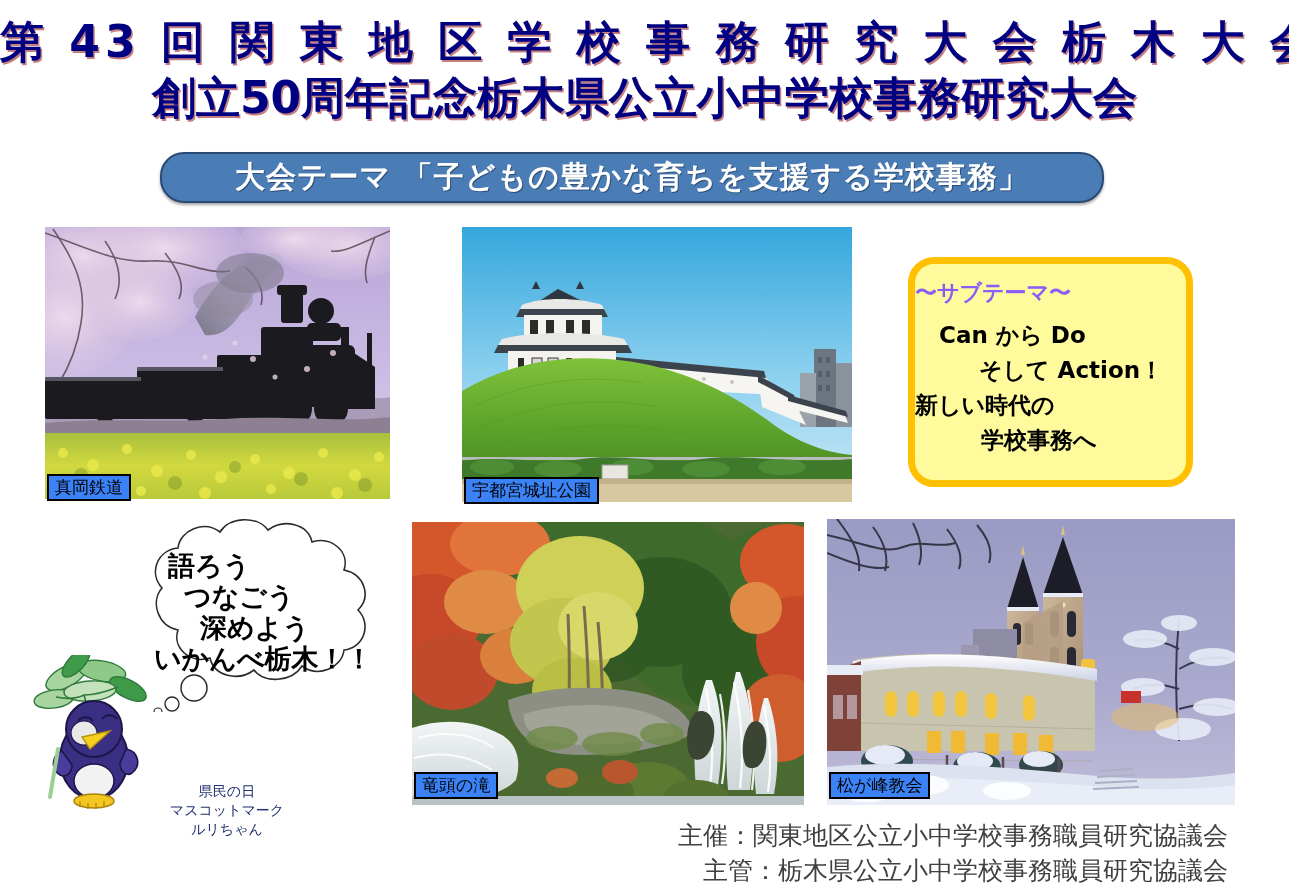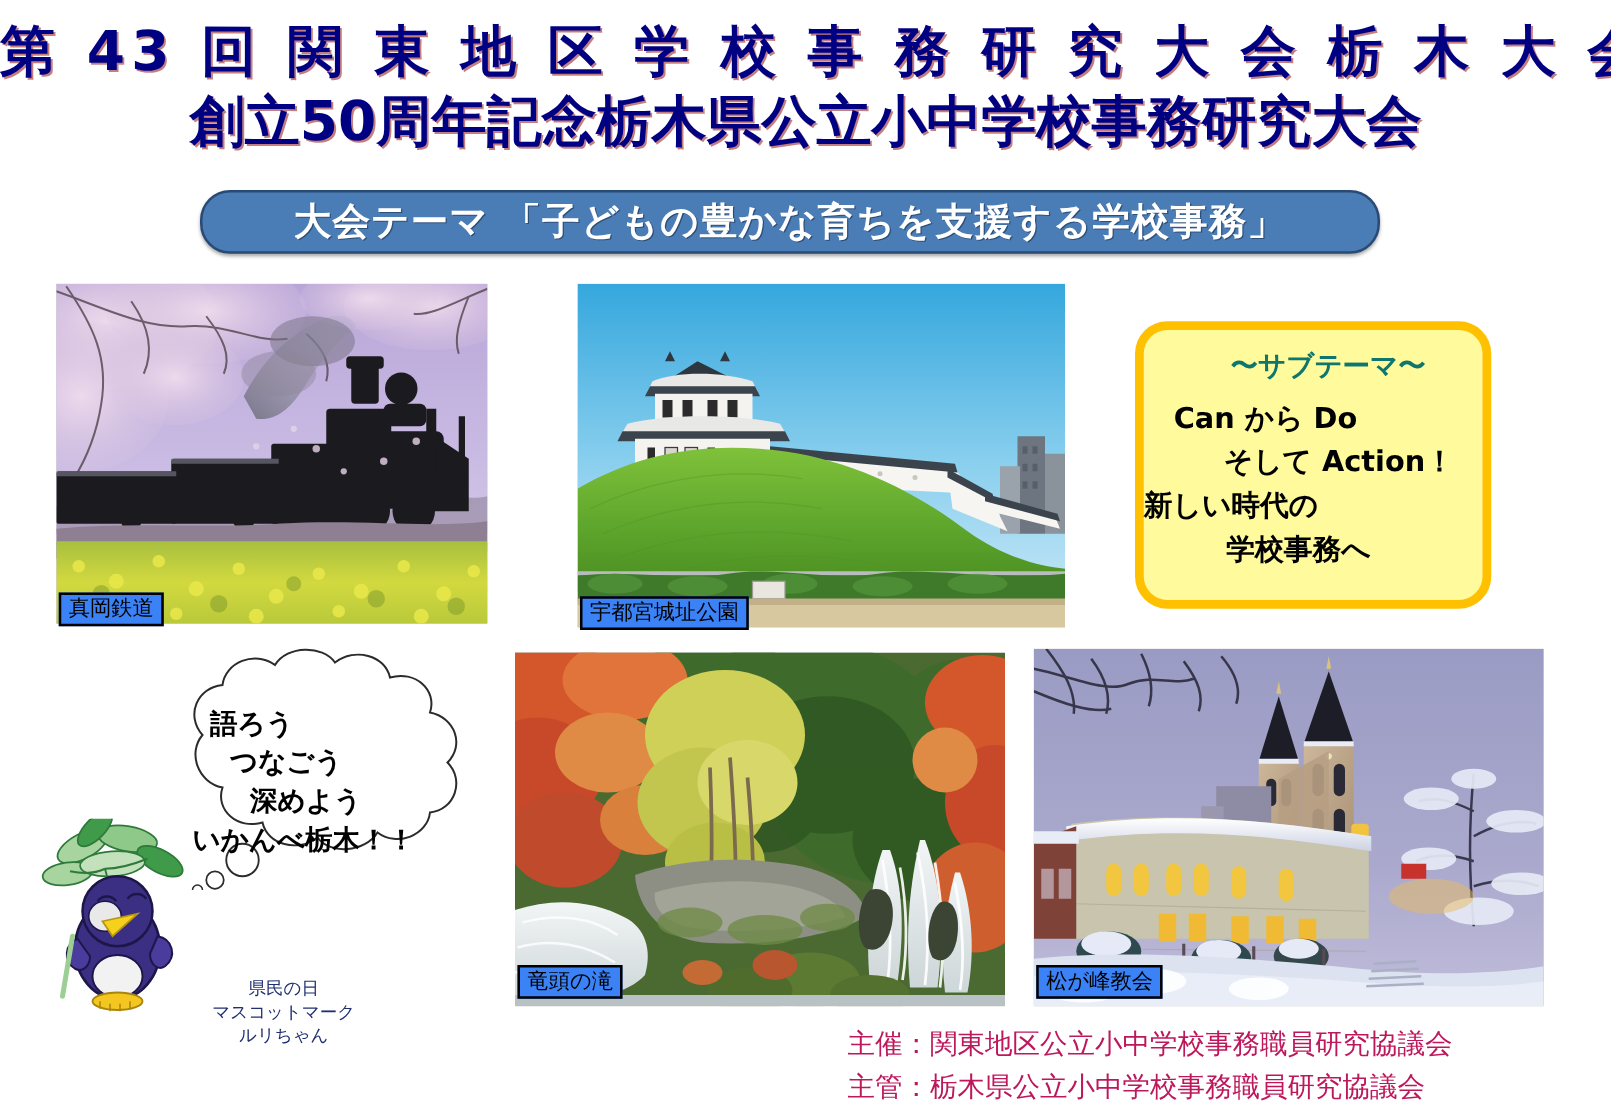--- a/index.html
+++ b/index.html
@@ -59,41 +59,40 @@
 
   
   .subtheme{
     position:absolute;left:908px;top:257px;width:285px;height:230px;
     background:#fffb9c;
     border:7px solid #ffc000;
     border-radius:26px;
     box-sizing:border-box;
   }
   .sub-head{
-    position:absolute;left:0;top:14px;width:100%;text-align:center;
-    font-size:22px;font-weight:700;color:#0f766e;
-    font-family:"DejaVu Sans","Liberation Sans",sans-serif;
-    margin-left:12px;
+    position:absolute;left:0;top:14px;width:100%;
+    font-size:22px;font-weight:700;color:#8b5cf6;
+    font-family:"DejaVu Sans","Liberation Sans",sans-serif;
   }
   .sub-body{
     position:absolute;left:0;top:54px;width:100%;
     font-size:23px;font-weight:700;color:#000;line-height:35px;
     font-family:"DejaVu Sans","Liberation Sans",sans-serif;
   }
   .sub-l1{padding-left:24px;}
   .sub-l2{padding-left:64px;}
   .sub-l3{}
   .sub-l4{padding-left:66px;}
 
   
   .bubble-wrap{position:absolute;left:110px;top:512px;width:290px;height:200px;}
   .bubble-wrap svg{display:block;}
   .bubble-text{
-    position:absolute;left:0;top:52px;width:290px;
-    font-size:22px;line-height:31px;color:#000;
+    position:absolute;left:0;top:38px;width:290px;
+    font-size:27px;line-height:31px;color:#000;
     font-family:"DejaVu Serif","Liberation Serif",serif;font-weight:700;
   }
   .bt1{padding-left:58px;}
   .bt2{padding-left:74px;}
   .bt3{padding-left:90px;}
   .bt4{padding-left:44px;}
 
   
   .mascot{position:absolute;left:32px;top:655px;width:125px;height:155px;}
   .mascot svg{display:block;}
@@ -105,22 +104,23 @@
   }
 
   
   .footer-left{position:absolute;left:64px;top:818px;}
   .footer-left div{
     color:#7b1010;font-size:27px;line-height:35px;white-space:nowrap;
     font-family:"DejaVu Sans","Liberation Sans",sans-serif;
   }
   .footer-right{position:absolute;left:678px;top:818px;}
   .footer-right div{
-    color:#be185d;font-size:22px;line-height:35px;white-space:nowrap;
-    font-family:"DejaVu Sans","Liberation Sans",sans-serif;
+    color:#404040;font-size:25px;line-height:35px;white-space:nowrap;
+    font-family:"DejaVu Sans","Liberation Sans",sans-serif;
+    text-align:right;
   }
 </style>
 </head>
 <body>
 
 <div class="stage">
 
   <div class="title-block">
     <div class="title-line l1">第 43 回 関 東 地 区 学 校 事 務 研 究 大 会 栃 木 大 会</div>
     <div class="title-line l2">創立50周年記念栃木県公立小中学校事務研究大会</div>

